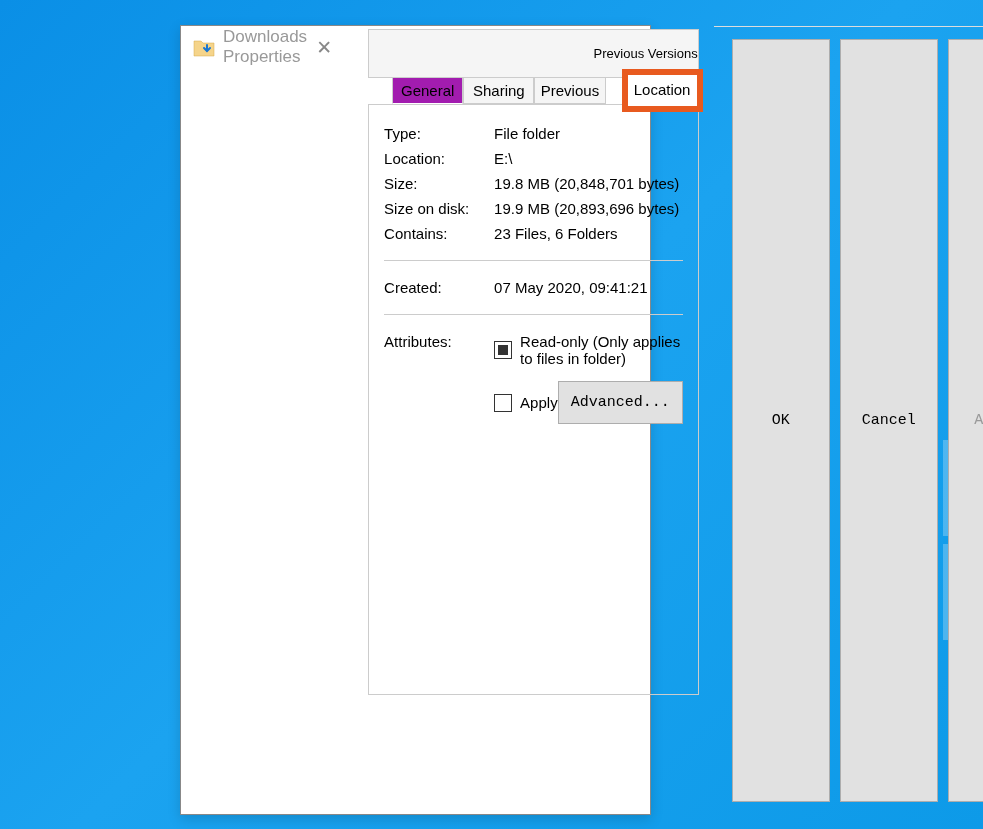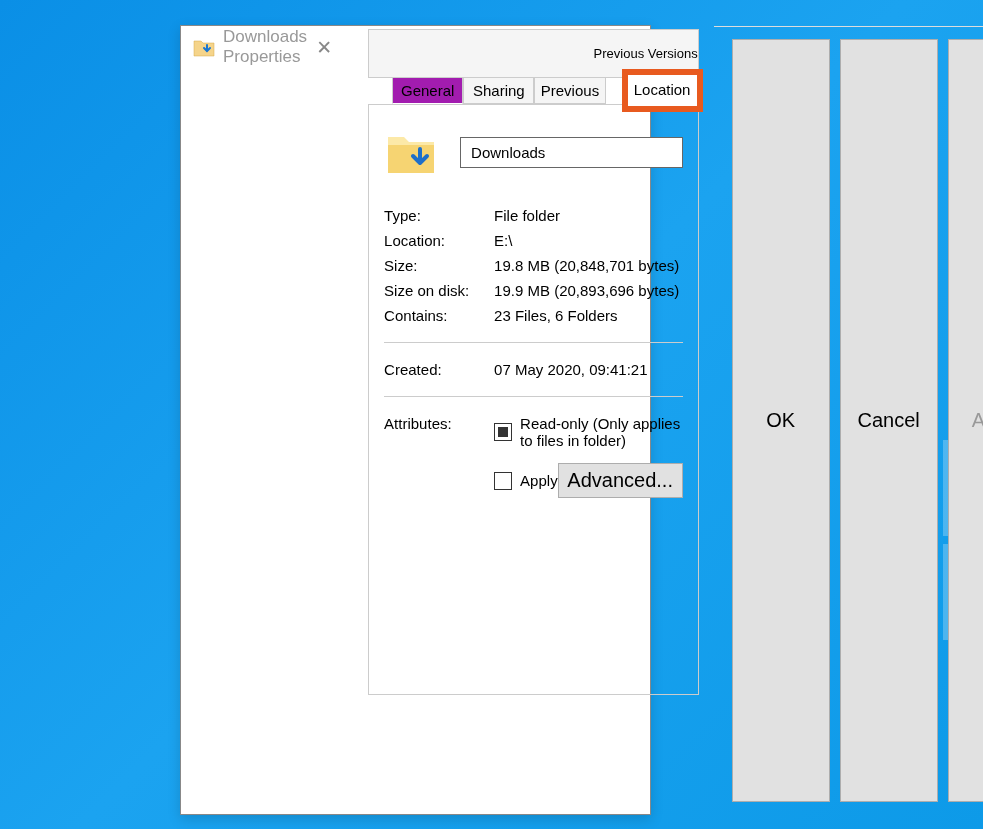--- a/index.html
+++ b/index.html
@@ -179,26 +179,26 @@
       background: #333;
     }
     .hidden-adv-row {
       display: flex;
       align-items: center;
       justify-content: space-between;
     }
     .btn {
       background: #e1e1e1;
       border: 1px solid #adadad;
-      padding: 5px 0;
+      padding: 12px 0;
       width: 125px;
       text-align: center;
-      font-size: 20px;
-      cursor: pointer;
-      font-family: Liberation Sans, sans-serif;
+      font-size: 15px;
+      cursor: pointer;
+      font-family: Liberation Mono, monospace;
     }
     .btn.disabled { color: #999; cursor: default; }
     .footer {
       display: flex;
       justify-content: flex-end;
       gap: 10px;
       padding: 12px 18px;
       border-top: 1px solid #ddd;
     }
     .footer .btn { width: 98px; }
@@ -230,30 +230,20 @@
         <div class="tab">Previous Versions</div>
       </div>
       <div class="tab-row bottom">
         <div class="tab active">General</div>
         <div class="tab">Sharing</div>
         <div class="tab">Previous</div>
         <div class="tab location">Location</div>
       </div>
 
       <div class="tab-panel">
-        <div class="hdr-row">
-          <span class="big-folder">
-            <svg viewBox="0 0 54 54" width="54" height="54">
-              <path d="M4 12 L20 12 L25 17 L50 17 L50 48 L4 48 Z" fill="#fce9a8"></path>
-              <path d="M4 20 L50 20 L50 48 L4 48 Z" fill="#f6d472"></path>
-              <path d="M36 24 L36 36 M29 31 L36 38 L43 31" stroke="#1e6fc9" stroke-width="4" fill="none" stroke-linecap="round" stroke-linejoin="round"></path>
-            </svg>
-          </span>
-          <input class="name-input" value="Downloads" style="">
-        </div>
 
         <div class="info-grid">
           <span class="label">Type:</span>
           <span class="value">File folder</span>
 
           <span class="label">Location:</span>
           <span class="value">E:\</span>
 
           <span class="label">Size:</span>
           <span class="value">19.8 MB (20,848,701 bytes)</span>

